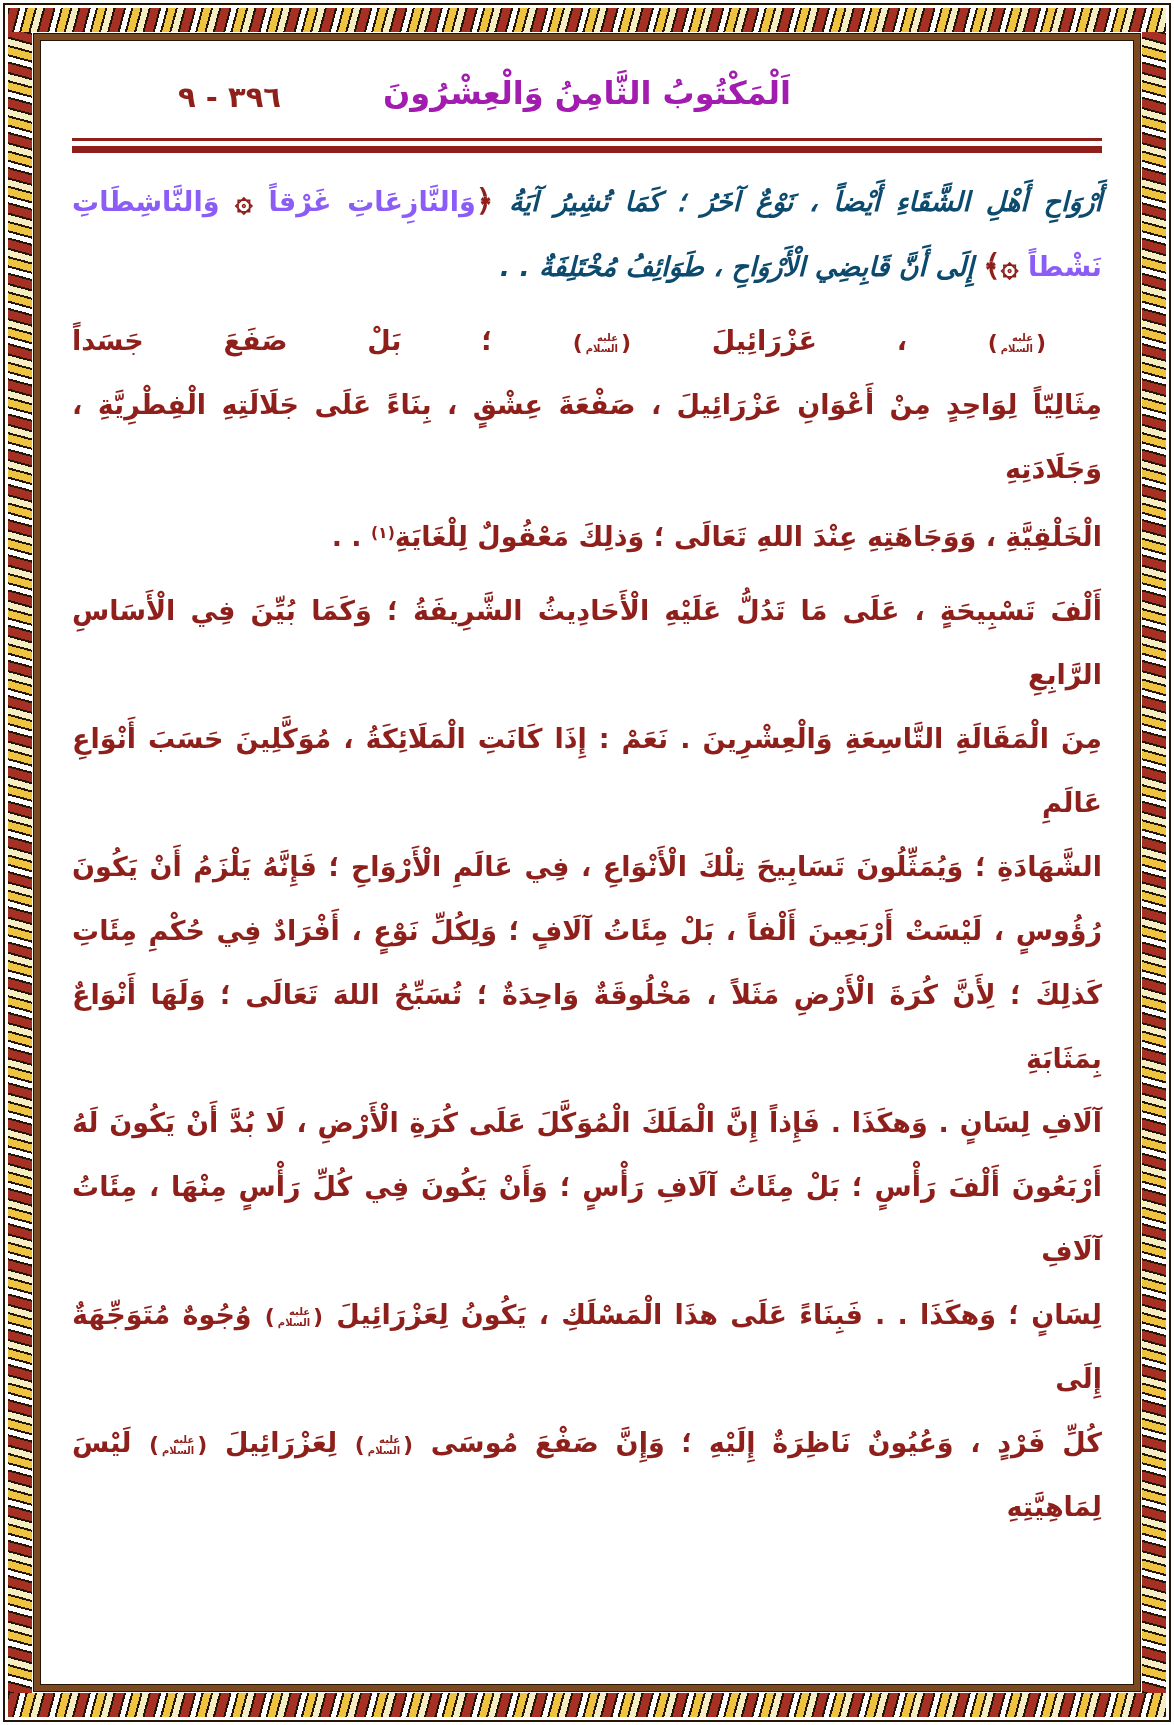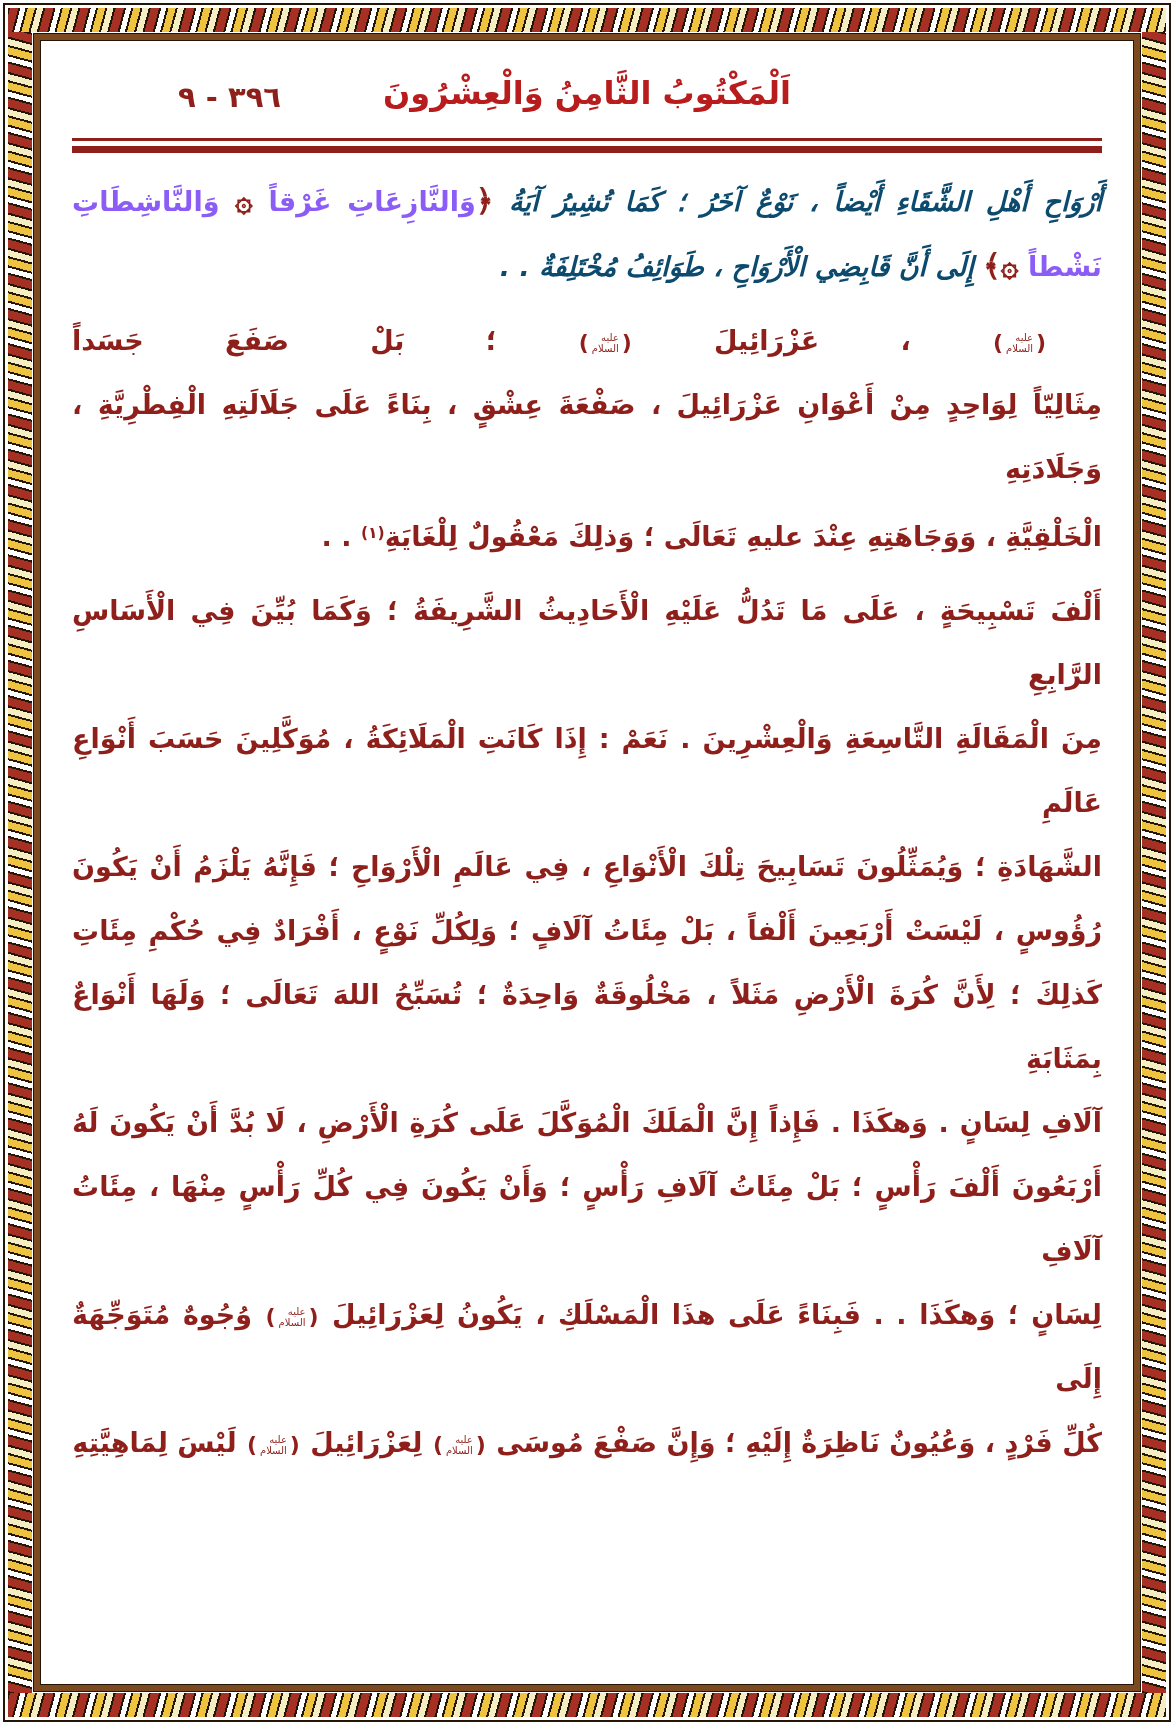--- a/index.html
+++ b/index.html
@@ -22,21 +22,21 @@
   .chain.top{top:8px;left:8px;right:8px;height:24px;}
   .chain.bottom{bottom:8px;left:8px;right:8px;height:24px;}
   .chain.left{left:8px;top:32px;bottom:32px;width:24px;}
   .chain.right{right:8px;top:32px;bottom:32px;width:24px;}
   .frame-inner{position:absolute;inset:34px;border:6px solid #7c4a20;
     box-shadow:0 0 0 1px #241505, inset 0 0 0 1px #241505;pointer-events:none;}
   
   .content{position:absolute;top:56px;bottom:50px;left:72px;right:72px;direction:rtl;}
   .header{position:relative;height:78px;}
   .title{
-    text-align:center;font-size:32px;font-weight:700;color:#b91c1c;
+    text-align:center;font-size:32px;font-weight:700;color:#a21caf;
     padding-top:18px;letter-spacing:0;
   }
   .pagenum{
     position:absolute;left:auto;right:auto;top:24px;font-size:29px;font-weight:700;color:#8e1f1a;
     left:70px;direction:rtl;margin-left:36px;
   }
   .double-rule{height:5px;border-top:3px solid #8e1f1a;border-bottom:7px solid #8e1f1a;margin-top:4px;}
   .main{margin-top:16px;font-size:27px;font-weight:700;line-height:64px;}
   .para{margin-bottom:10px;}
   .line{text-align:justify;text-align-last:justify;white-space:normal;}
@@ -46,21 +46,21 @@
   .c-blue{color:#8b5cf6;}
   .orn{font-size:1.12em;}
   .sup{font-size:0.58em;vertical-align:8px;}
   
   .seal{display:inline-flex;flex-direction:column;vertical-align:middle;
     line-height:1;margin:0 14px;position:relative;}
   .seal::before{content:")";position:absolute;right:-13px;top:50%;transform:translateY(-50%);
     font-size:22px;direction:ltr;}
   .seal::after{content:"(";position:absolute;left:-13px;top:50%;transform:translateY(-50%);
     font-size:22px;direction:ltr;}
-  .seal-line{display:block;font-size:10px;line-height:11px;text-align:left;font-weight:400;}
+  .seal-line{display:block;font-size:10px;line-height:11px;text-align:left;font-weight:700;}
 </style>
 </head>
 <body>
 
 <div class="page">
 
   <div class="frame-outer-line"></div>
   <div class="chain top"></div>
   <div class="chain bottom"></div>
   <div class="chain side left"></div>
@@ -83,21 +83,21 @@
         </div>
         <div class="para">
           <div class="line" style="padding-right: 55px;"><span class="seal c-red">
               <span class="seal-line">عليه</span>
               <span class="seal-line">السلام</span>
             </span><span class="seg c-red"> ، عَزْرَائِيلَ </span><span class="seal c-red">
               <span class="seal-line">عليه</span>
               <span class="seal-line">السلام</span>
             </span><span class="seg c-red"> ؛ بَلْ صَفَعَ جَسَداً</span></div>
           <div class="line"><span class="seg c-red">مِثَالِيّاً لِوَاحِدٍ مِنْ أَعْوَانِ عَزْرَائِيلَ ، صَفْعَةَ عِشْقٍ ، بِنَاءً عَلَى جَلَالَتِهِ الْفِطْرِيَّةِ ، وَجَلَادَتِهِ</span></div>
-          <div class="line end"><span class="seg c-red">الْخَلْقِيَّةِ ، وَوَجَاهَتِهِ عِنْدَ عليهِ تَعَالَى ؛ وَذلِكَ مَعْقُولٌ لِلْغَايَةِ</span><span class="seg c-red sup">(١)</span><span class="seg c-red"> . .</span></div>
+          <div class="line end"><span class="seg c-red">الْخَلْقِيَّةِ ، وَوَجَاهَتِهِ عِنْدَ اللهِ تَعَالَى ؛ وَذلِكَ مَعْقُولٌ لِلْغَايَةِ</span><span class="seg c-red sup">(١)</span><span class="seg c-red"> . .</span></div>
         </div>
         <div class="para">
           <div class="line"><span class="seg c-red">أَلْفَ تَسْبِيحَةٍ ، عَلَى مَا تَدُلُّ عَلَيْهِ الْأَحَادِيثُ الشَّرِيفَةُ ؛ وَكَمَا بُيِّنَ فِي الْأَسَاسِ الرَّابِعِ</span></div>
           <div class="line"><span class="seg c-red">مِنَ الْمَقَالَةِ التَّاسِعَةِ وَالْعِشْرِينَ . نَعَمْ : إِذَا كَانَتِ الْمَلَائِكَةُ ، مُوَكَّلِينَ حَسَبَ أَنْوَاعِ عَالَمِ</span></div>
           <div class="line"><span class="seg c-red">الشَّهَادَةِ ؛ وَيُمَثِّلُونَ تَسَابِيحَ تِلْكَ الْأَنْوَاعِ ، فِي عَالَمِ الْأَرْوَاحِ ؛ فَإِنَّهُ يَلْزَمُ أَنْ يَكُونَ</span></div>
           <div class="line"><span class="seg c-red">رُؤُوسٍ ، لَيْسَتْ أَرْبَعِينَ أَلْفاً ، بَلْ مِئَاتُ آلَافٍ ؛ وَلِكُلِّ نَوْعٍ ، أَفْرَادٌ فِي حُكْمِ مِئَاتِ</span></div>
           <div class="line"><span class="seg c-red">كَذلِكَ ؛ لِأَنَّ كُرَةَ الْأَرْضِ مَثَلاً ، مَخْلُوقَةٌ وَاحِدَةٌ ؛ تُسَبِّحُ اللهَ تَعَالَى ؛ وَلَهَا أَنْوَاعٌ بِمَثَابَةِ</span></div>
           <div class="line"><span class="seg c-red">آلَافِ لِسَانٍ . وَهكَذَا . فَإِذاً إِنَّ الْمَلَكَ الْمُوَكَّلَ عَلَى كُرَةِ الْأَرْضِ ، لَا بُدَّ أَنْ يَكُونَ لَهُ</span></div>
           <div class="line"><span class="seg c-red">أَرْبَعُونَ أَلْفَ رَأْسٍ ؛ بَلْ مِئَاتُ آلَافِ رَأْسٍ ؛ وَأَنْ يَكُونَ فِي كُلِّ رَأْسٍ مِنْهَا ، مِئَاتُ آلَافِ</span></div>
           <div class="line"><span class="seg c-red">لِسَانٍ ؛ وَهكَذَا . . فَبِنَاءً عَلَى هذَا الْمَسْلَكِ ، يَكُونُ لِعَزْرَائِيلَ </span><span class="seal c-red">

